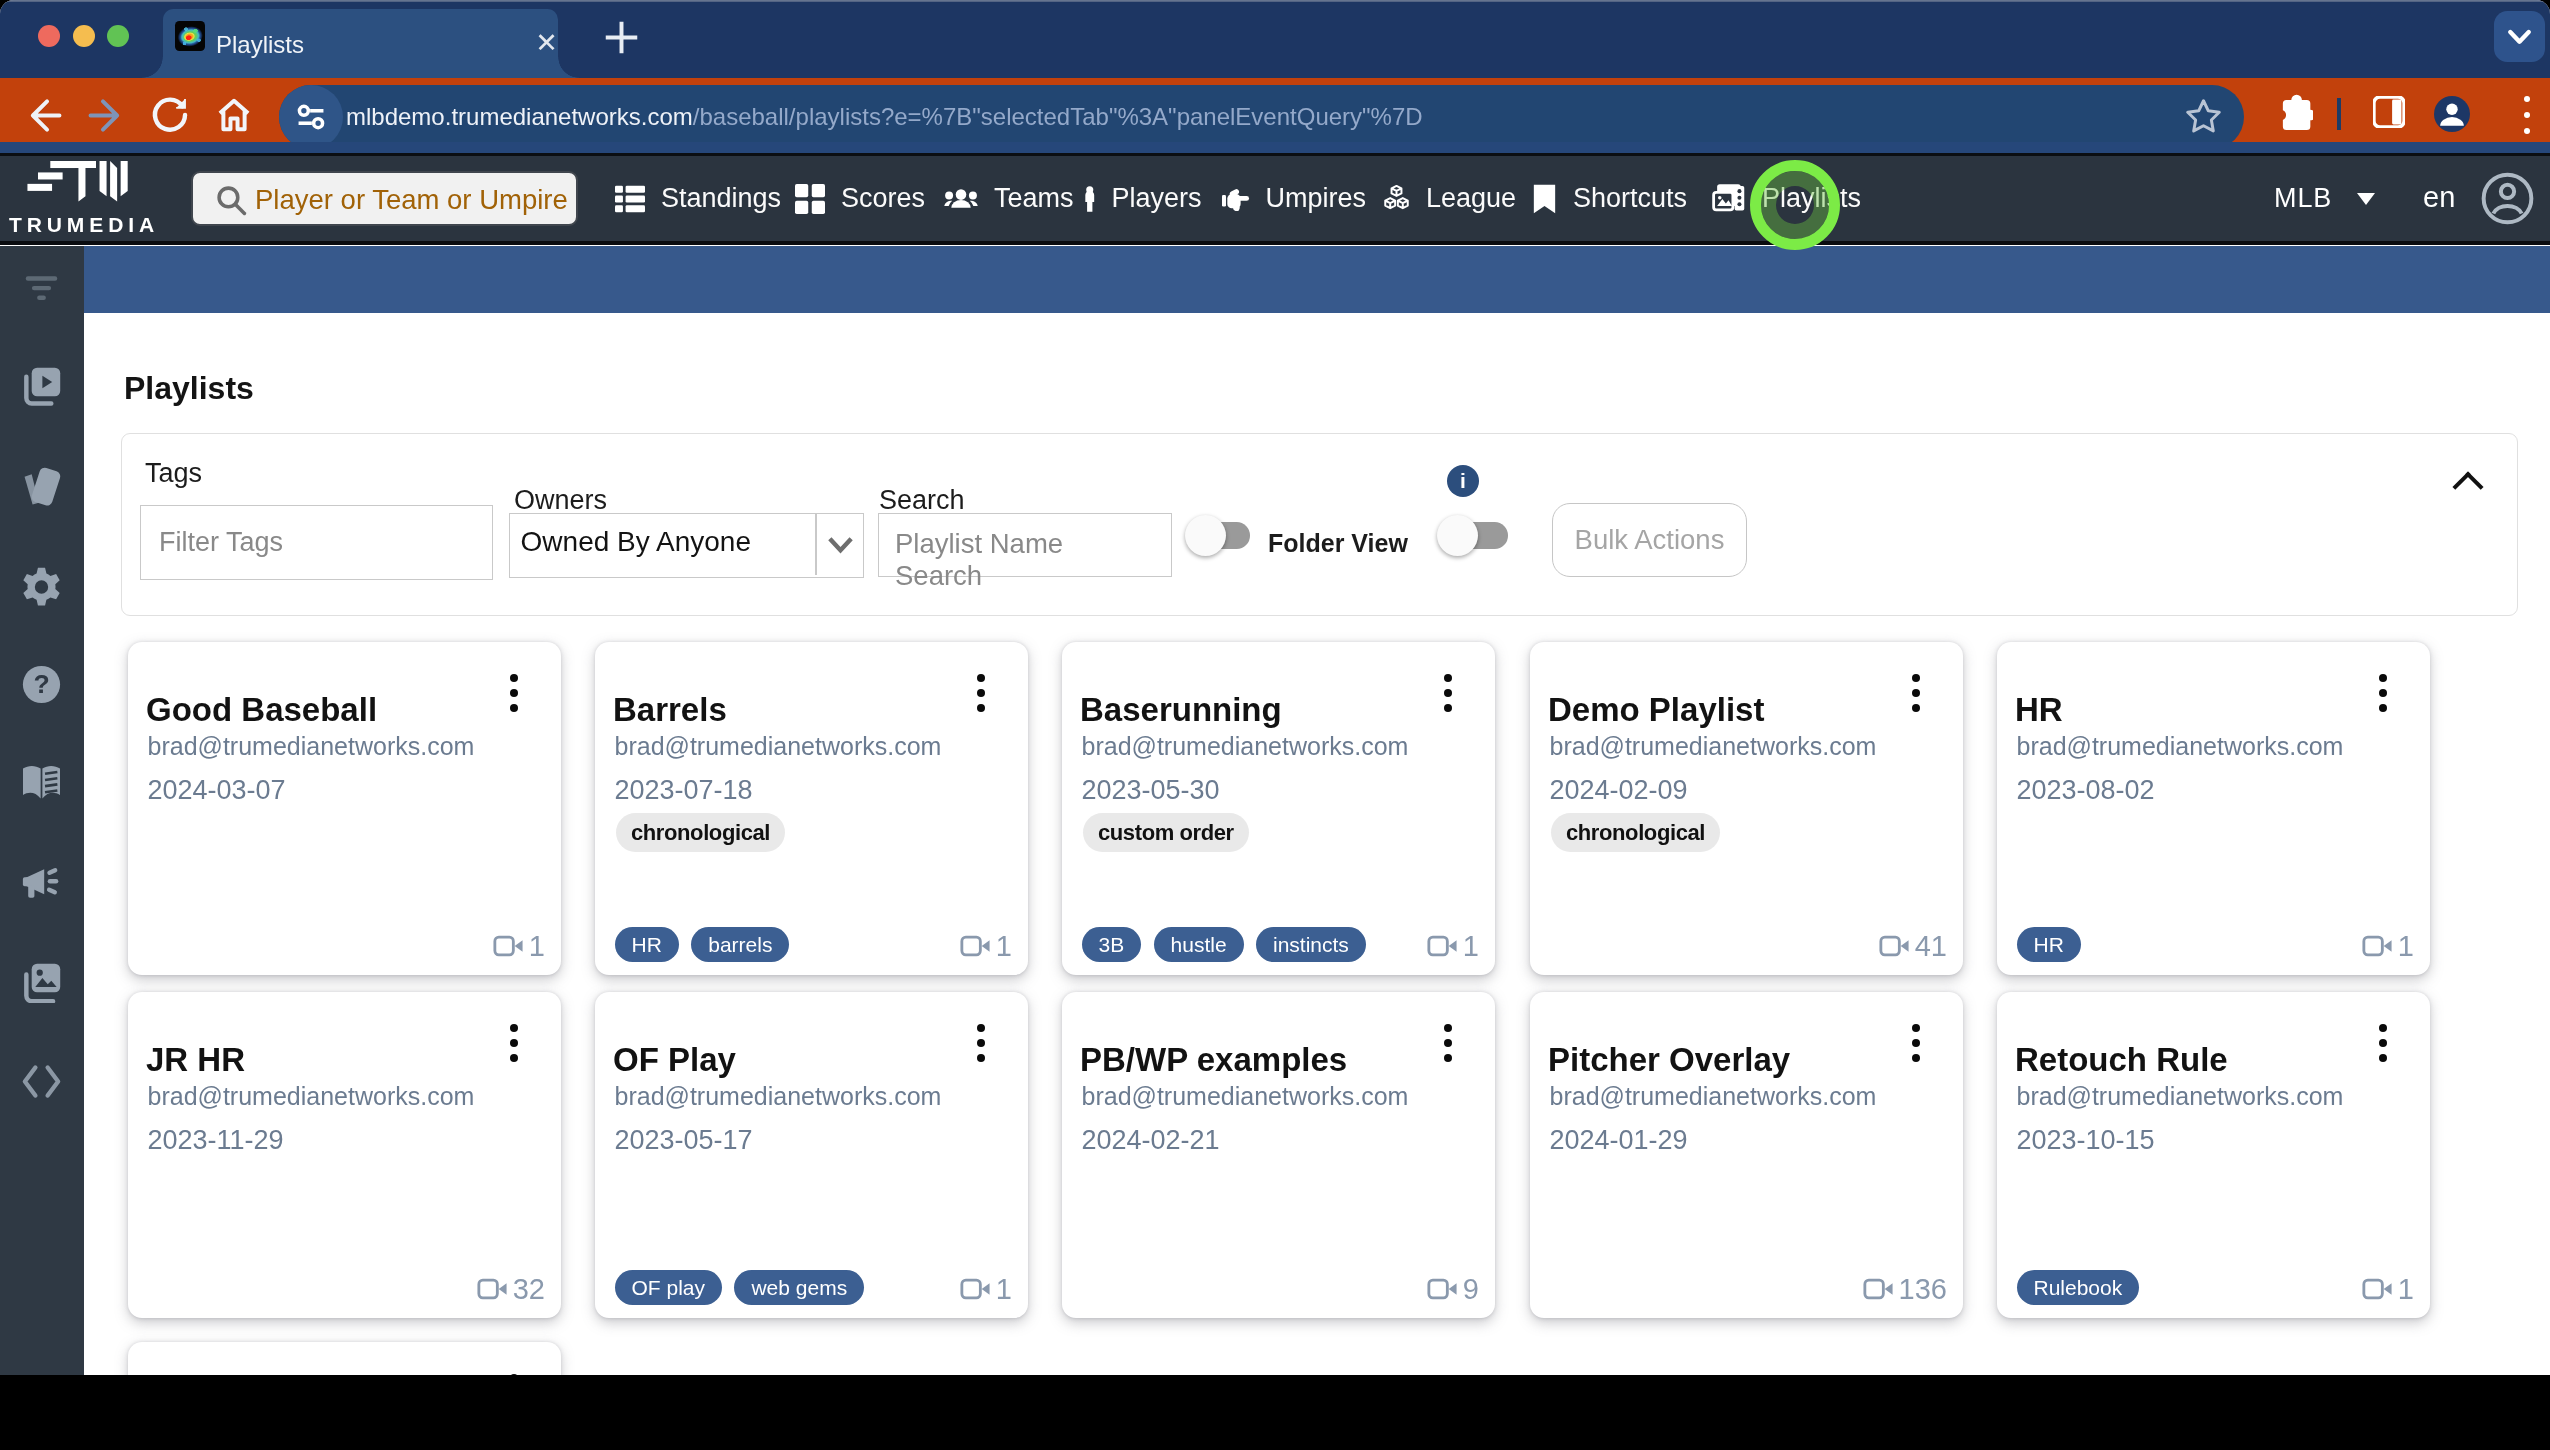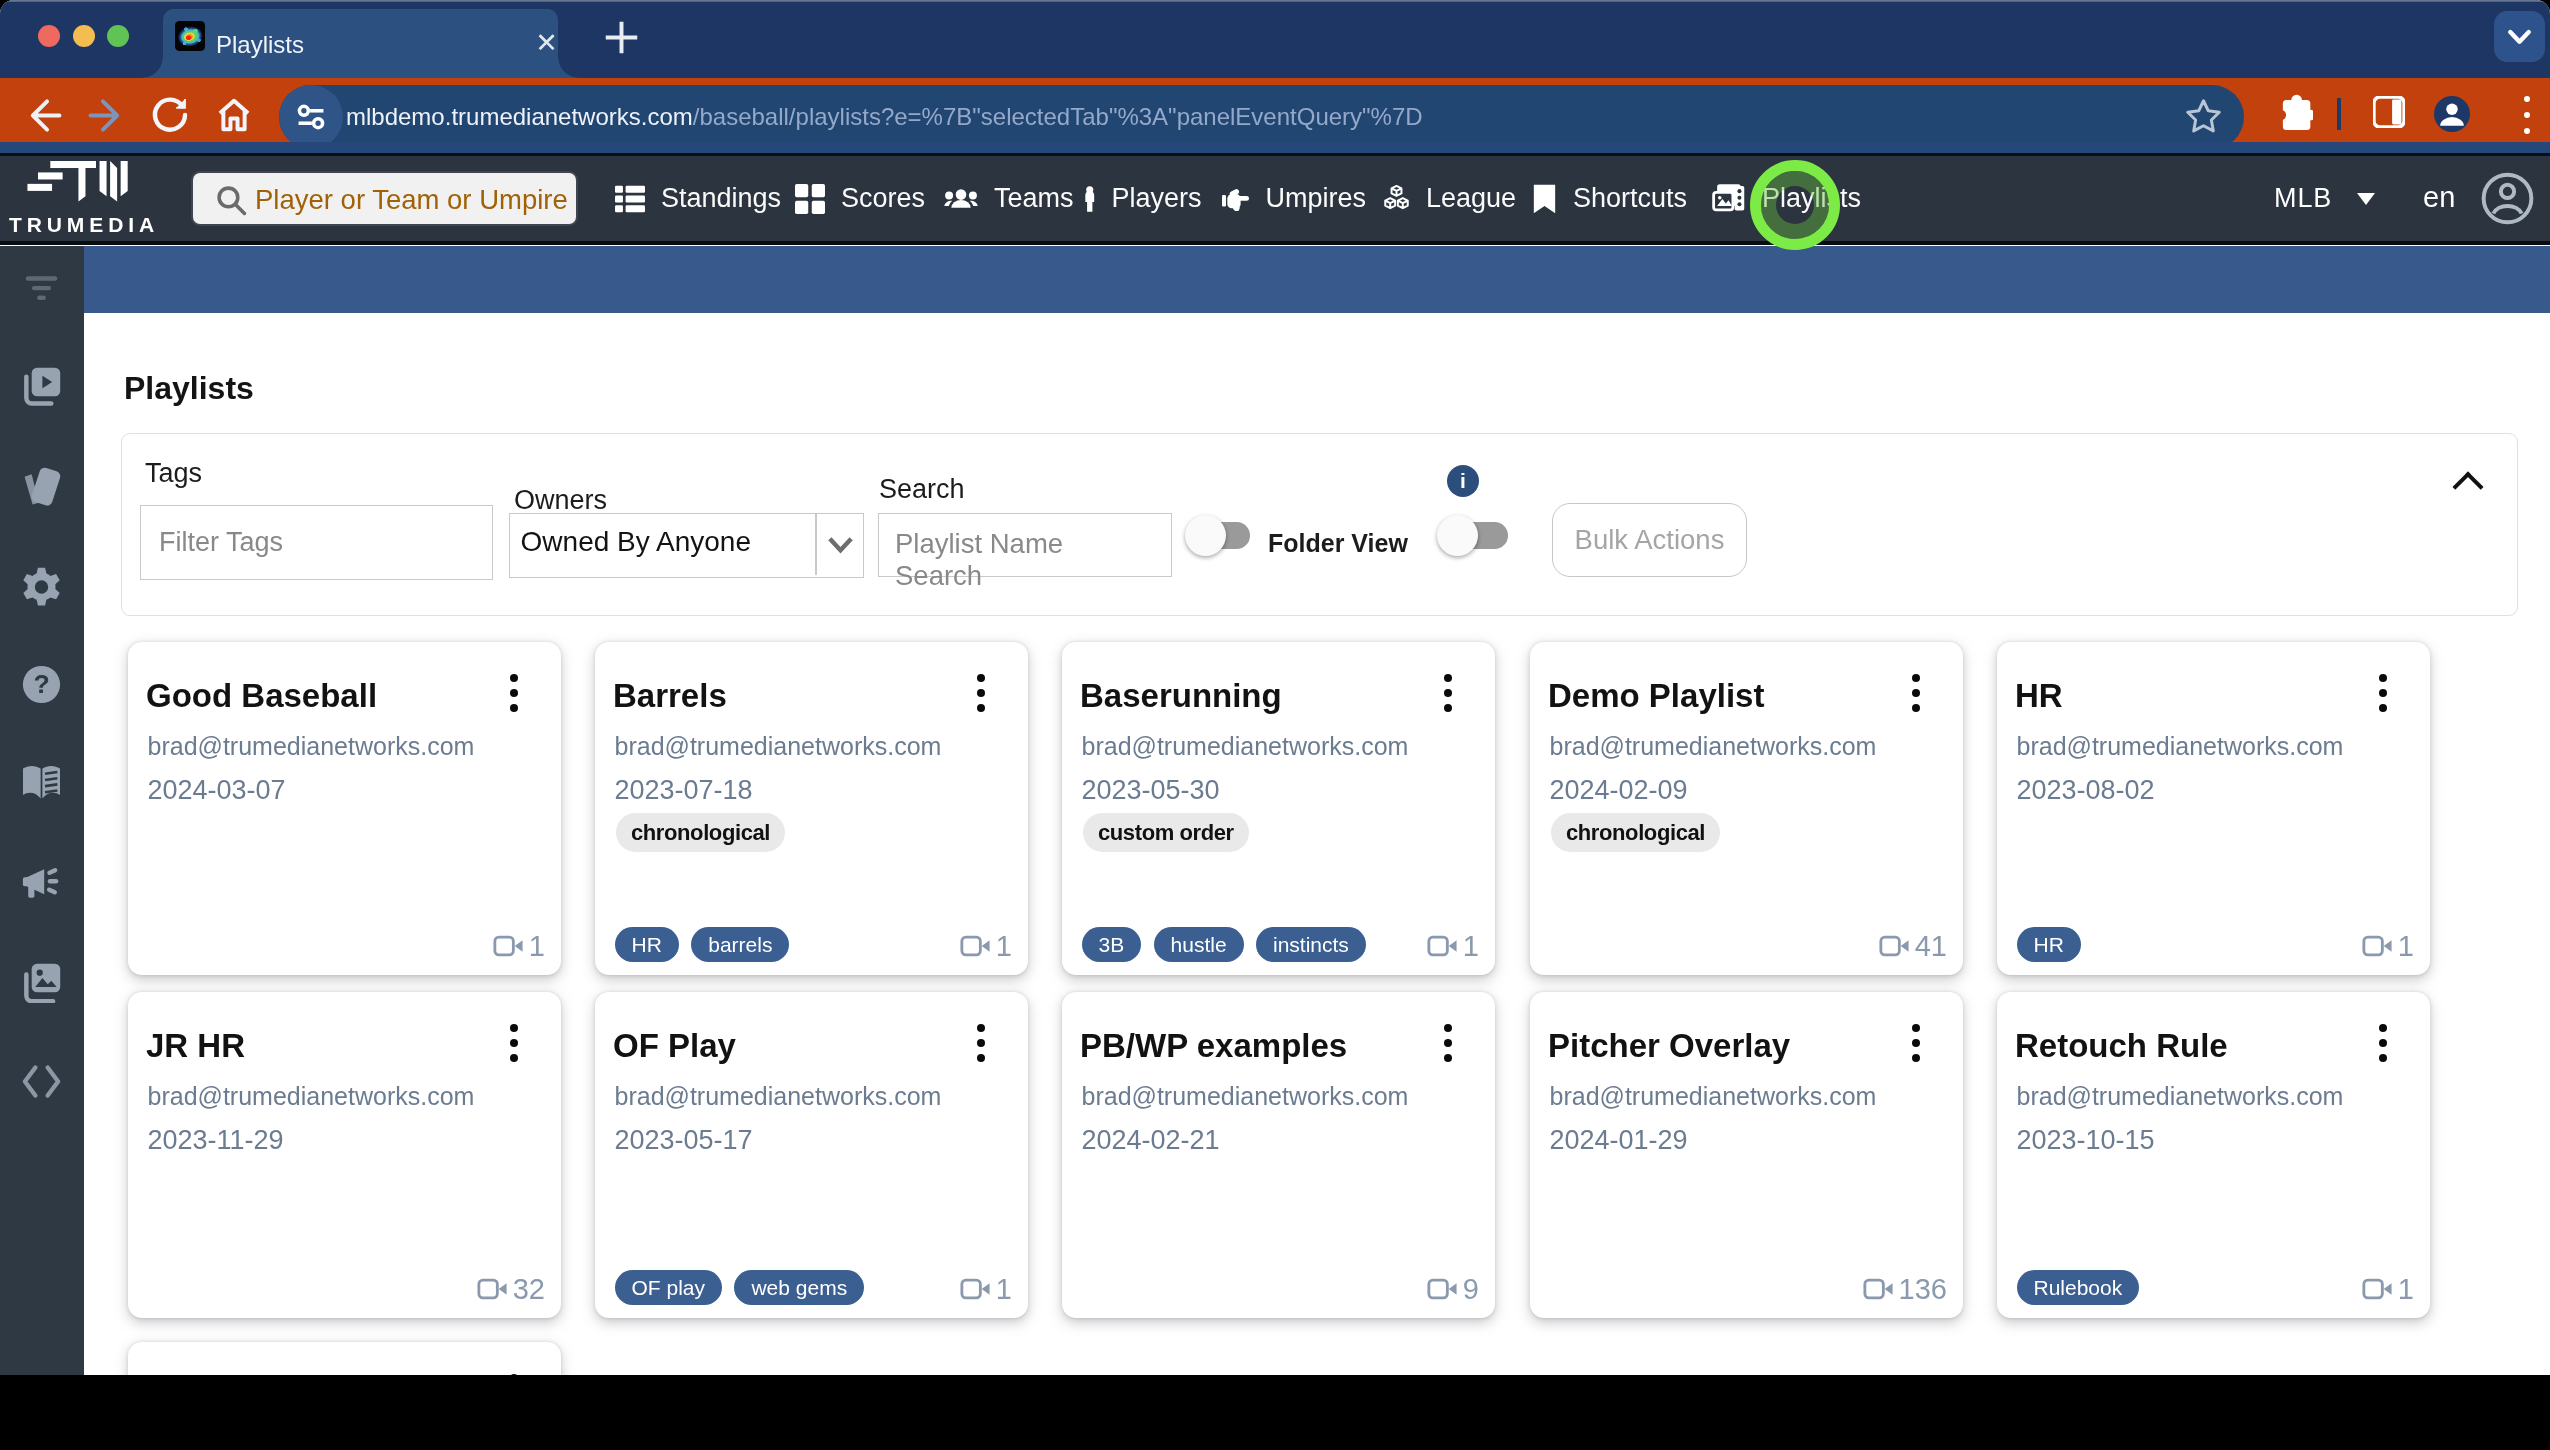--- a/index.html
+++ b/index.html
@@ -54,21 +54,21 @@
   .finput { position:absolute; border:1.8px solid #c9c9c9; background:#fff; font-size:27px; color:#898989; }
   .fselect { position:absolute; border:1.8px solid #c9c9c9; background:#fff; }
   .toggle-track { position:absolute; width:64px; height:27px; border-radius:13.3px; background:#9a9a9a; }
   .toggle-knob { position:absolute; width:41px; height:41px; border-radius:50%; background:#fafafa; box-shadow:0 1.8px 4.4px rgba(0,0,0,0.35); }
   .infoc { position:absolute; width:32px; height:32px; border-radius:50%; background:#2c4e7d; color:#fff; text-align:center; font-size:21px; line-height:32px; font-weight:bold; }
   .bulk { position:absolute; left:1552px; top:503px; width:195px; height:74px; border:1.8px solid #c6c6c6; border-radius:18px; color:#a5a5a5; font-size:27.5px; text-align:center; line-height:71px; }
   .pchev { position:absolute; left:2457px; top:471px; width:25px; height:25px; }
   .pchev:before { content:""; position:absolute; left:0; top:5.3px; width:18px; height:18px; border-left:4.4px solid #111; border-top:4.4px solid #111; transform:rotate(45deg); }
   
   .card { position:absolute; width:433px; background:#fff; border-radius:14px; box-shadow:0 4.4px 12.4px rgba(120,120,130,0.38), 0 0.9px 3.5px rgba(120,120,130,0.25); }
-  .card .title { position:absolute; left:18px; top:35px; font-size:33px; font-weight:bold; color:#121212; }
+  .card .title { position:absolute; left:18px; top:49px; font-size:33px; font-weight:bold; color:#121212; }
   .card .email { position:absolute; left:19.5px; top:90px; font-size:25px; color:#6b7b90; }
   .card .date  { position:absolute; left:19.5px; top:133px; font-size:27px; color:#6b7b90; }
   .card .gpill { position:absolute; left:21px; top:171px; height:39px; border-radius:19.5px; background:#e9e9e9; color:#111; font-size:22px; font-weight:bold; line-height:39px; padding:0 15px; letter-spacing:-0.4px; }
   .kebab { position:absolute; left:382px; top:32px; width:8px; height:39px; }
   .kebab i { position:absolute; left:0; width:8px; height:8px; border-radius:50%; background:#0a0a0a; }
   .tags { position:absolute; left:19.5px; bottom:13.3px; display:flex; gap:12.4px; }
   .tag { height:35px; border-radius:18px; background:#3c5f92; color:#fff; font-size:21px; line-height:35px; padding:0 17px; }
   .count { position:absolute; right:16px; bottom:12.4px; display:flex; align-items:center; gap:4.4px; color:#8a99ad; font-size:29px; }
   .statusbar { position:absolute; left:0; top:1445px; width:597px; height:5.3px; background:#1f2b3a; border-radius:0 7px 0 0; }
 </style>
@@ -330,21 +330,21 @@
   <div class="flabel" style="left:145px; top:458px;">Tags</div>
   <div class="finput" style="left:140px; top:505px; width:353px; height:75px; padding:21px 0 0 18px;">Filter Tags</div>
   <div class="flabel" style="left:514px; top:485px;">Owners</div>
   <div class="fselect" style="left:509px; top:513px; width:355px; height:65px;">
     <div style="position:absolute;left:10.6px;top:12.4px;font-size:28px;color:#131313;">Owned By Anyone</div>
     <div style="position:absolute;left:305px;top:0;width:1.8px;height:61px;background:#c9c9c9;"></div>
     <svg style="position:absolute;left:317px;top:22px;" width="27" height="19.5" viewBox="0 0 30 22">
         <path d="M3 3 L15 16 L27 3" stroke="#6e6e6e" stroke-width="5" fill="none"></path>
       </svg>
   </div>
-  <div class="flabel" style="left:879px; top:474px;">Search</div>
+  <div class="flabel" style="left:879px; top:485px;">Search</div>
   <div class="finput" style="left:878px; top:513px; width:294px; height:64px; padding:14px 16px 0 16px; font-size:27.5px;">Playlist Name Search</div>
   <div class="toggle-track" style="left:1186px; top:522px;"></div>
   <div class="toggle-knob" style="left:1185px; top:515px;"></div>
   <div class="flabel" style="left:1268px; top:529px; font-weight:bold; font-size:25px;">Folder View</div>
   <div class="infoc" style="left:1447px; top:465px;">i</div>
   <div class="toggle-track" style="left:1441px; top:522px; width:67px;"></div>
   <div class="toggle-knob" style="left:1437px; top:515px;"></div>
   <div class="bulk">Bulk Actions</div>
   <div class="pchev"></div>
 

